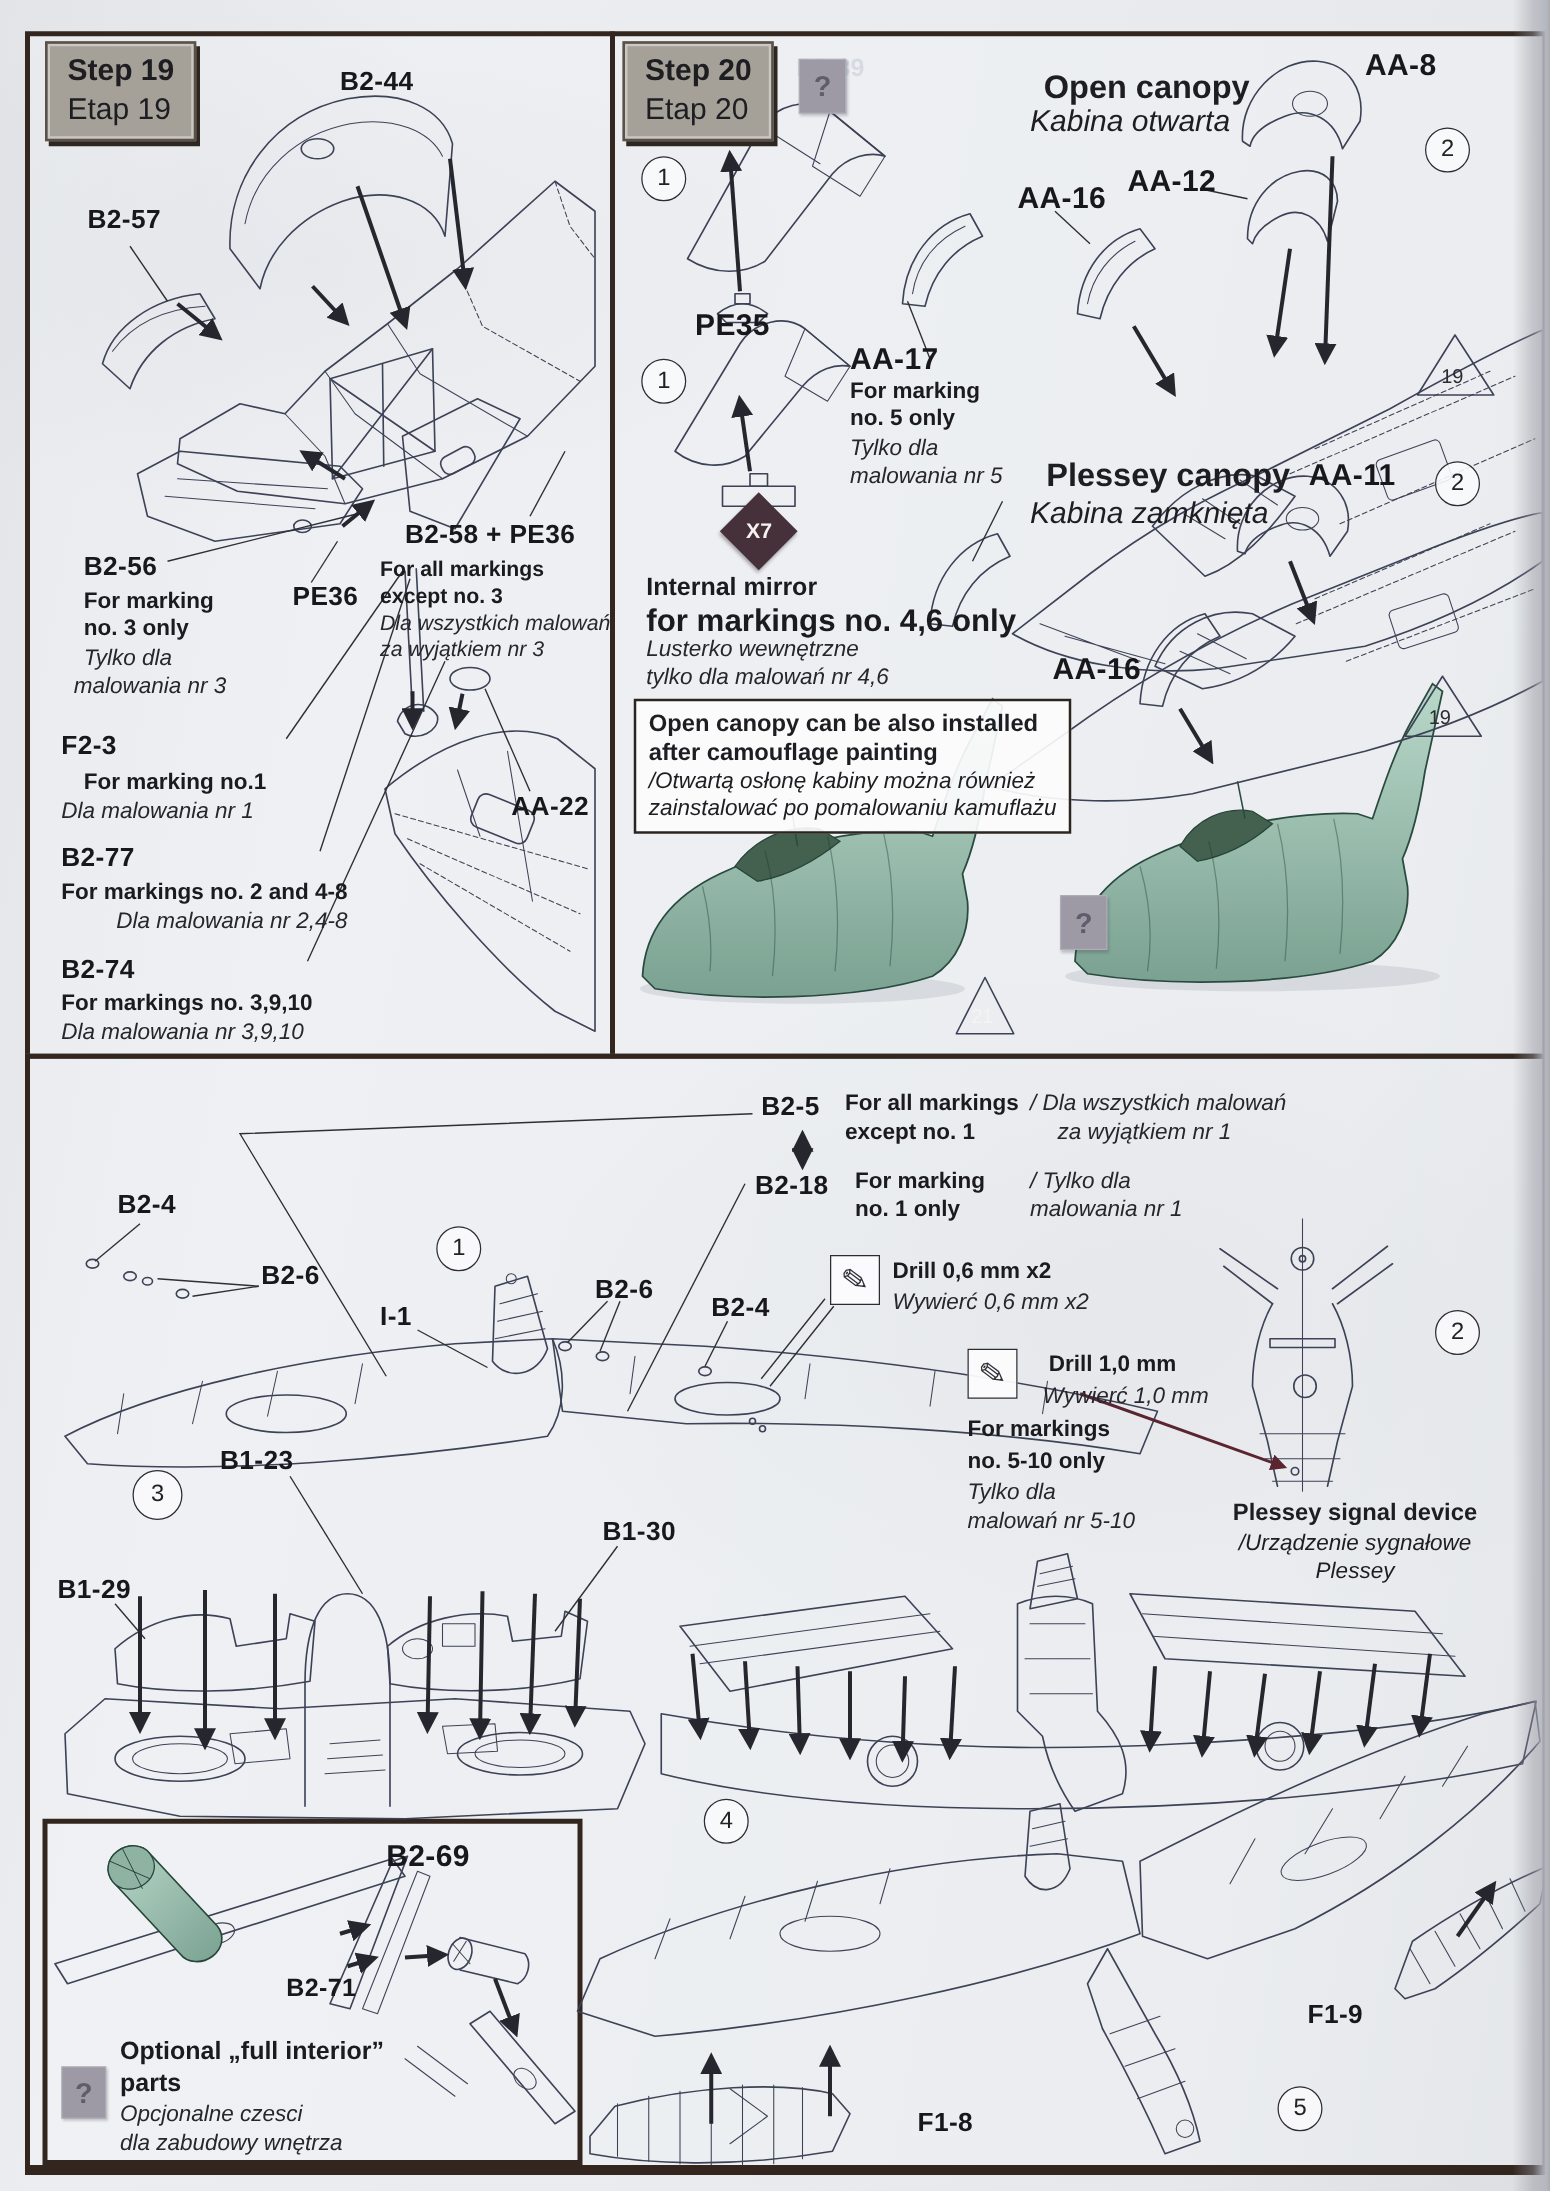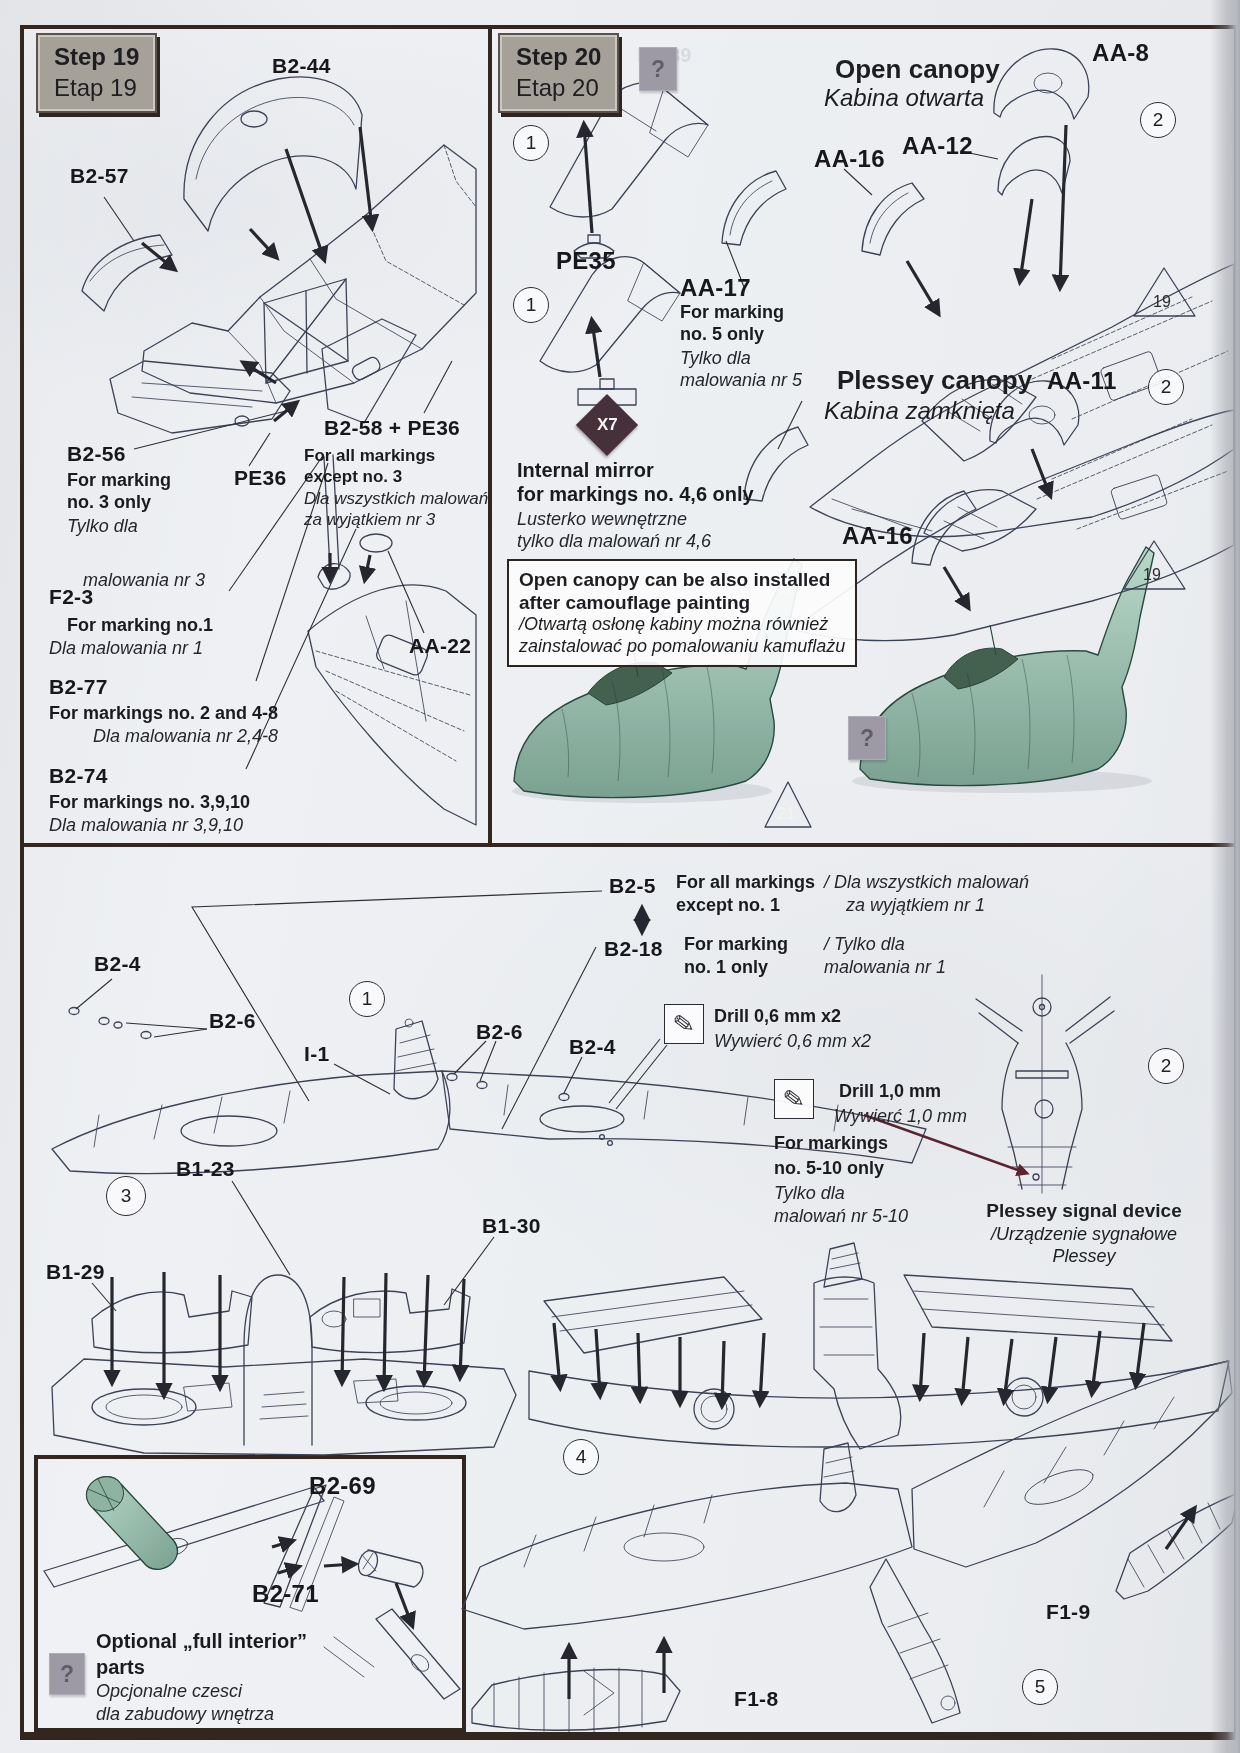--- a/index.html
+++ b/index.html
@@ -117,21 +117,21 @@
     <div class="step-header" style="left:12px;top:4px;">
       <div class="en">Step 19</div>
       <div class="pl">Etap 19</div>
     </div>
     <div class="plabel" style="left:248px;top:25px;">B2-44</div>
     <div class="plabel" style="left:46px;top:135px;">B2-57</div>
     <div class="plabel" style="left:43px;top:413px;">B2-56</div>
     <div class="note-en" style="left:43px;top:441px;">For marking</div>
     <div class="note-en" style="left:43px;top:463px;">no. 3 only</div>
     <div class="note-pl" style="left:43px;top:487px;">Tylko dla</div>
-    <div class="note-pl" style="left:59px;top:509px;margin-top:32px;">malowania nr 3</div>
+    <div class="note-pl" style="left:35px;top:509px;">malowania nr 3</div>
     <div class="plabel" style="left:210px;top:437px;">PE36</div>
     <div class="plabel" style="left:300px;top:387px;">B2-58 + PE36</div>
     <div class="note-en" style="left:280px;top:417px;font-size:17px;">For all markings</div>
     <div class="note-en" style="left:280px;top:438px;font-size:17px;">except no. 3</div>
     <div class="note-pl" style="left:280px;top:460px;font-size:17px;">Dla wszystkich malowań</div>
     <div class="note-pl" style="left:280px;top:481px;font-size:17px;">za wyjątkiem nr 3</div>
     <div class="plabel" style="left:25px;top:556px;">F2-3</div>
     <div class="note-en" style="left:43px;top:586px;">For marking no.1</div>
     <div class="note-pl" style="left:25px;top:609px;">Dla malowania nr 1</div>
     <div class="plabel" style="left:25px;top:646px;">B2-77</div>
@@ -229,21 +229,21 @@
     <div class="plabel" style="left:64px;top:218px;font-size:24px;">PE35</div>
     <div class="plabel" style="left:188px;top:245px;font-size:24px;">AA-17</div>
     <div class="note-en" style="left:188px;top:273px;">For marking</div>
     <div class="note-en" style="left:188px;top:295px;">no. 5 only</div>
     <div class="note-pl" style="left:188px;top:319px;">Tylko dla</div>
     <div class="note-pl" style="left:188px;top:341px;">malowania nr 5</div>
     <div class="diamond" style="left:93px;top:374px;">
         <span>X7</span>
       </div>
     <div class="note-en" style="left:25px;top:430px;font-size:20px;">Internal mirror</div>
-    <div class="note-en" style="left:25px;top:454px;font-size:20px;">for markings no. 4,6 only</div>
+    <div class="note-en" style="left:25px;top:454px;font-size:25px;">for markings no. 4,6 only</div>
     <div class="note-pl" style="left:25px;top:480px;">Lusterko wewnętrzne</div>
     <div class="note-pl" style="left:25px;top:502px;">tylko dla malowań nr 4,6</div>
     <div class="notebox" style="left:15px;top:530px;">
       <div class="en">Open canopy can be also installed</div>
       <div class="en">after camouflage painting</div>
       <div class="pl">/Otwartą osłonę kabiny można również</div>
       <div class="pl">zainstalować po pomalowaniu kamuflażu</div>
     </div>
     <div class="title-lg" style="left:343px;top:25px;">Open canopy</div>
     <div class="title-pl" style="left:332px;top:55px;">Kabina otwarta</div>
@@ -455,21 +455,21 @@
     <div class="plabel" style="left:152px;top:310px;">B1-23</div>
     <div class="plabel" style="left:22px;top:413px;">B1-29</div>
     <div class="plabel" style="left:458px;top:367px;">B1-30</div>
     <div class="circ" style="left:539px;top:592px;">4</div>
     <div class="plabel" style="left:1022px;top:753px;">F1-9</div>
     <div class="plabel" style="left:710px;top:840px;">F1-8</div>
     <div class="circ" style="left:998px;top:822px;">5</div>
 
     <div class="subbox" style="left:10px;top:608px;width:432px;height:277px;"></div>
     <div class="plabel" style="left:285px;top:625px;font-size:24px;">B2-69</div>
-    <div class="plabel" style="left:205px;top:733px;font-size:24px;margin-left:23px;">B2-71</div>
+    <div class="plabel" style="left:205px;top:733px;font-size:20px;">B2-71</div>
     <div class="qbadge" style="left:25px;top:806px;width:36px;height:42px;">?</div>
     <div class="note-en" style="left:72px;top:783px;font-size:20px;">Optional „full interior”</div>
     <div class="note-en" style="left:72px;top:809px;font-size:20px;">parts</div>
     <div class="note-pl" style="left:72px;top:834px;">Opcjonalne czesci</div>
     <div class="note-pl" style="left:72px;top:857px;">dla zabudowy wnętrza</div>
   </div>
 
   <div class="page-edge"></div>
 </div>
 

